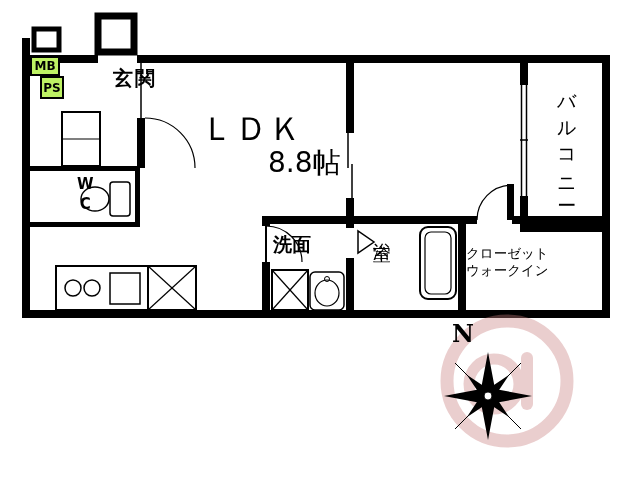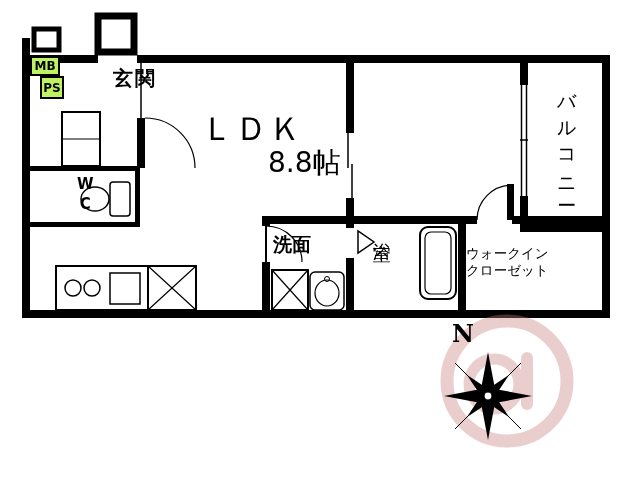--- a/index.html
+++ b/index.html
@@ -174,22 +174,22 @@
 
   <div class="lbl vert" id="lbl-balcony">バルコニー</div>
 
   <div class="lbl vert" id="lbl-wc">WC</div>
 
   <div class="lbl" id="lbl-washroom">洗面</div>
 
   <div class="lbl vert" id="lbl-bathroom">浴室</div>
 
   <div class="lbl" id="lbl-wic">
+    <div>クローゼット</div>
     <div>ウォークイン</div>
-    <div>クローゼット</div>
   </div>
 
   <div class="badge" id="badge-mb">MB</div>
   <div class="badge" id="badge-ps">PS</div>
 
   <div class="lbl" id="lbl-north">N</div>
 
 </div>
 
 </body></html>

